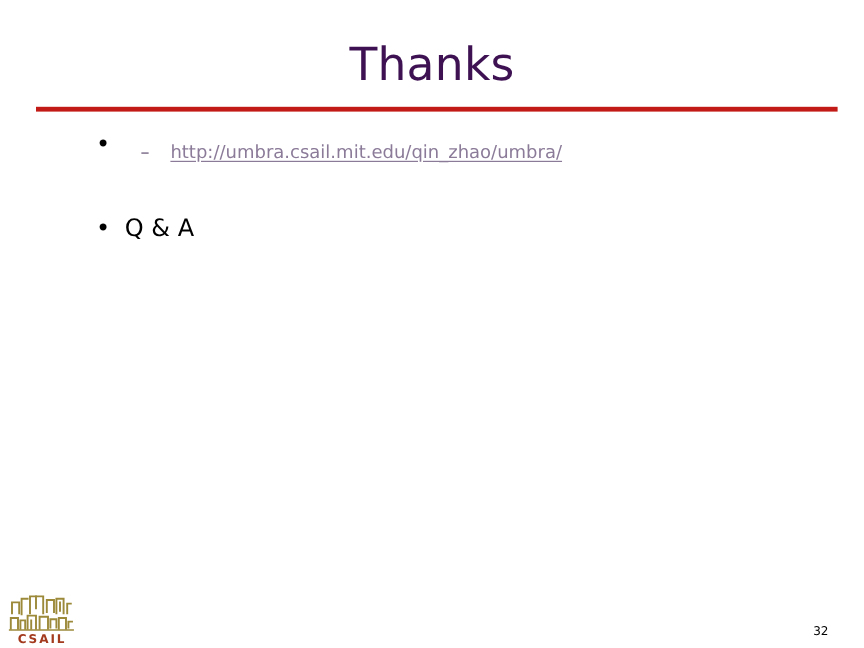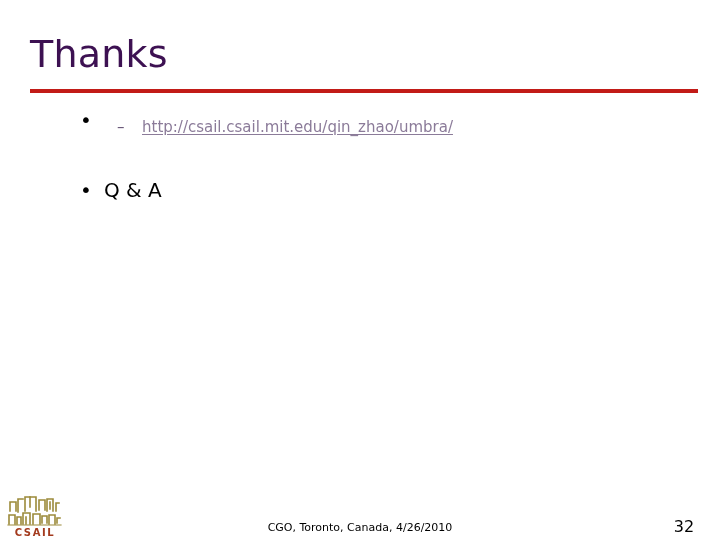--- a/index.html
+++ b/index.html
@@ -24,20 +24,21 @@
     position: absolute;
     left: 30px;
     top: 31px;
     width: 660px;
     font-family: "DejaVu Sans", sans-serif;
     font-size: 38px;
     line-height: 46px;
     color: #3D1152;
     letter-spacing: 0.2px;
     white-space: nowrap;
+    text-align: center;
   }
 
   
   #title-rule {
     position: absolute;
     left: 30px;
     top: 89px;
     width: 668px;
     height: 4px;
     background: #C21B17;
@@ -111,21 +112,21 @@
     line-height: 14px;
     color: #000000;
     white-space: nowrap;
   }
   #page-number {
     position: absolute;
     left: 660px;
     top: 519px;
     width: 48px;
     text-align: center;
-    font-size: 16px;
+    font-size: 10px;
     line-height: 16px;
     color: #000000;
   }
 
   
   #csail-logo {
     position: absolute;
     left: 6px;
     top: 493px;
     width: 58px;
@@ -145,33 +146,32 @@
   <div id="title-rule"></div>
 
   <div id="body-list">
 
     <div class="lvl1">
       <span class="marker">•</span>
     </div>
 
     <div class="lvl2">
       <span class="marker">–</span>
-      <span class="link">http://csail.csail.mit.edu/qin_zhao/umbra/</span>
+      <span class="link">http://umbra.csail.mit.edu/qin_zhao/umbra/</span>
     </div>
 
     <div class="spacer-block"></div>
 
     <div class="lvl1">
       <span class="marker">•</span>
       <span class="txt">Q &amp; A</span>
     </div>
 
   </div>
 
-  <div id="footer-text">CGO, Toronto, Canada, 4/26/2010</div>
 
   <div id="page-number">32</div>
 
   <div id="csail-logo">
     <svg width="58" height="46" viewBox="0 0 58 46" xmlns="http://www.w3.org/2000/svg">
       <g fill="none" stroke="#9C8A3A" stroke-width="1.6" stroke-linecap="square">
 
         <path d="M4 18 L4 9 L10 9 L10 18"></path>
         <path d="M12 19 L12 6 L17 6"></path>
         <path d="M19 18 L19 4 L30 4 L30 18"></path>

